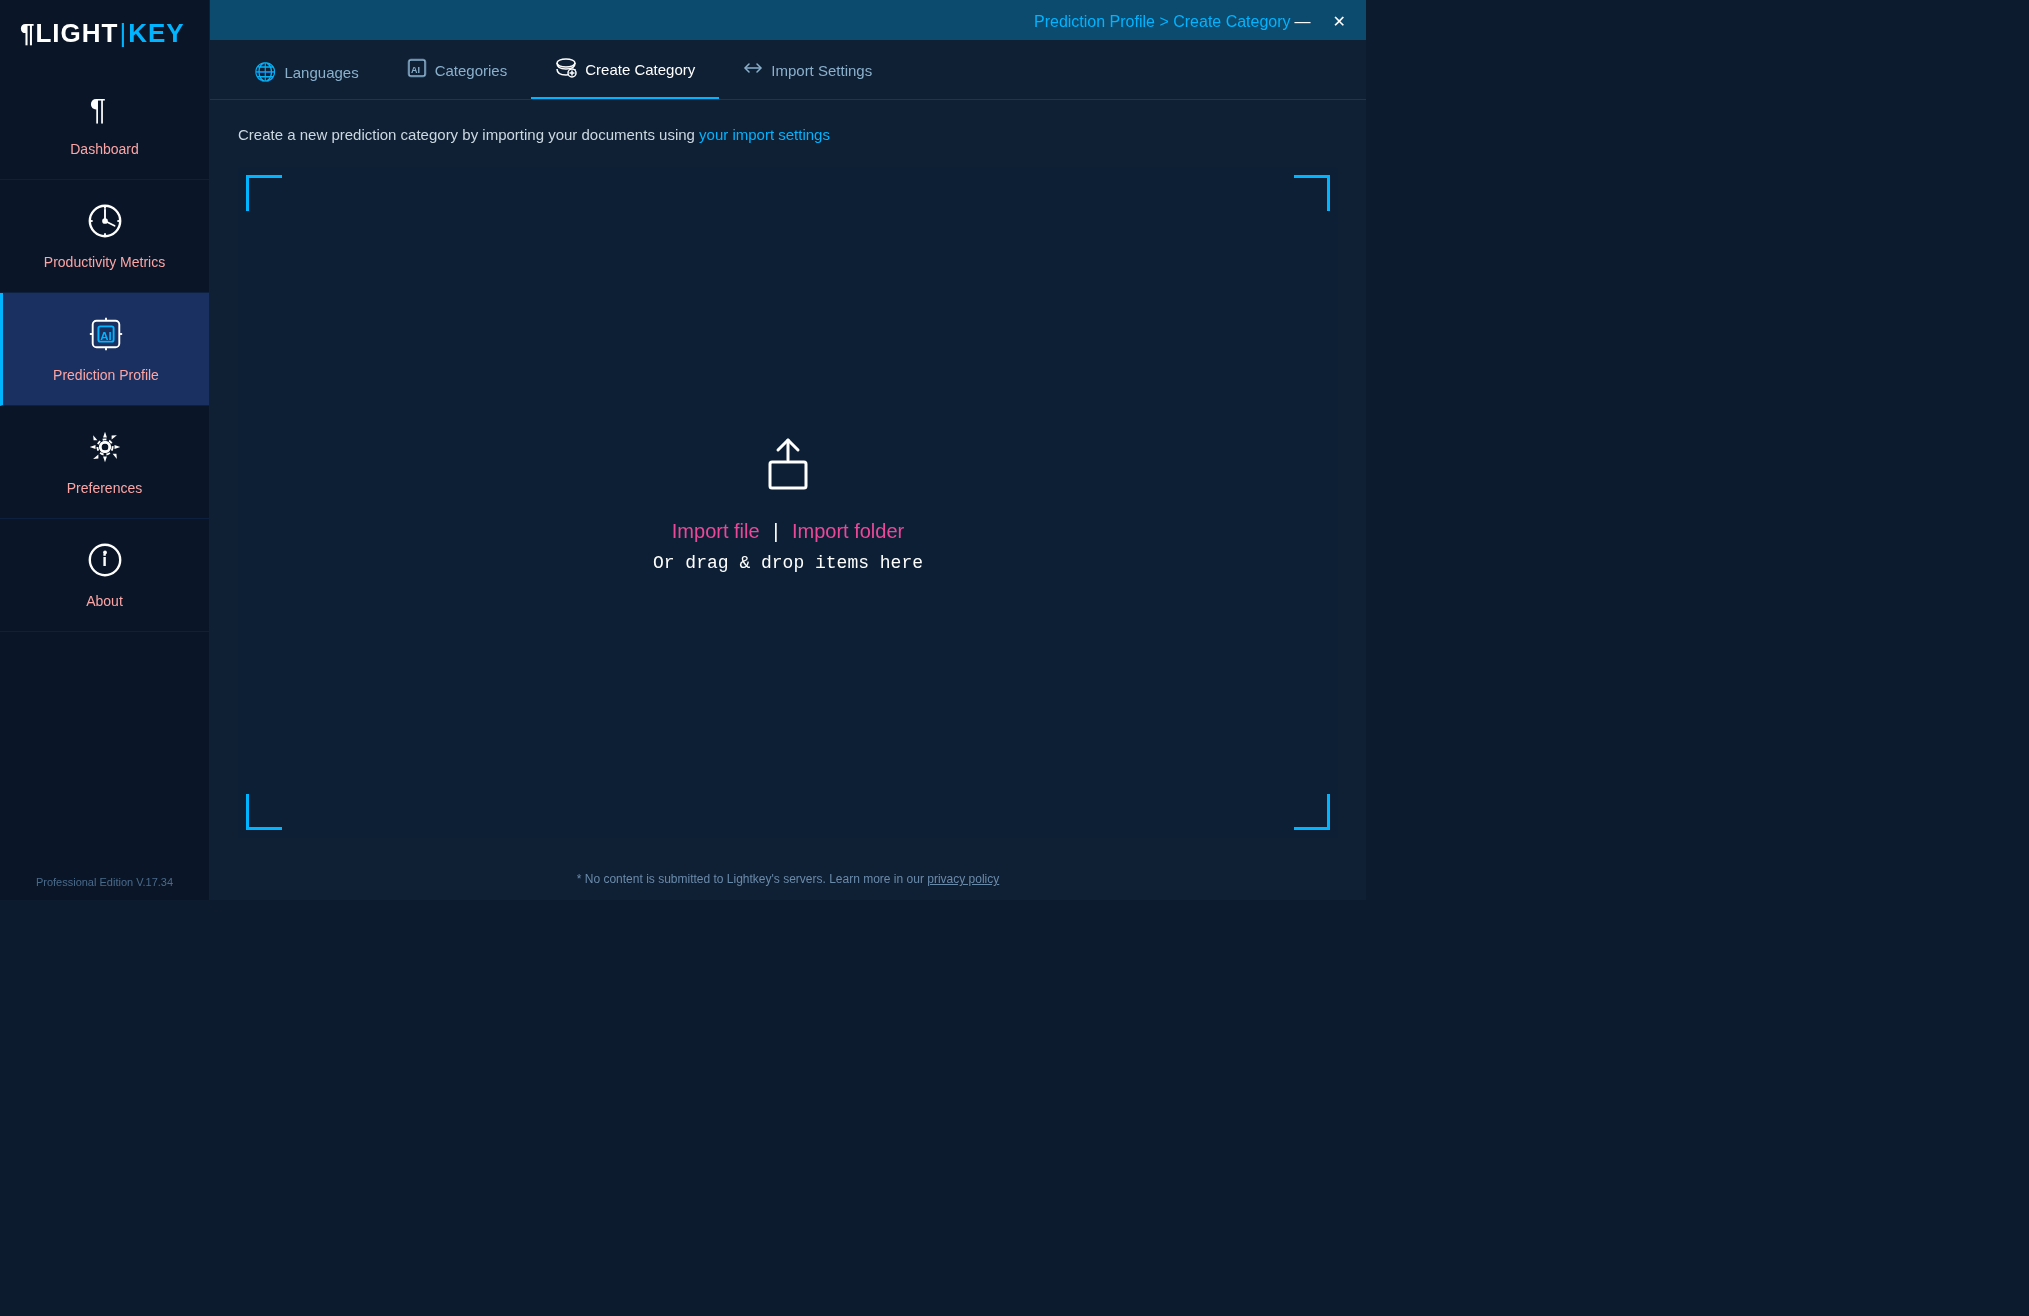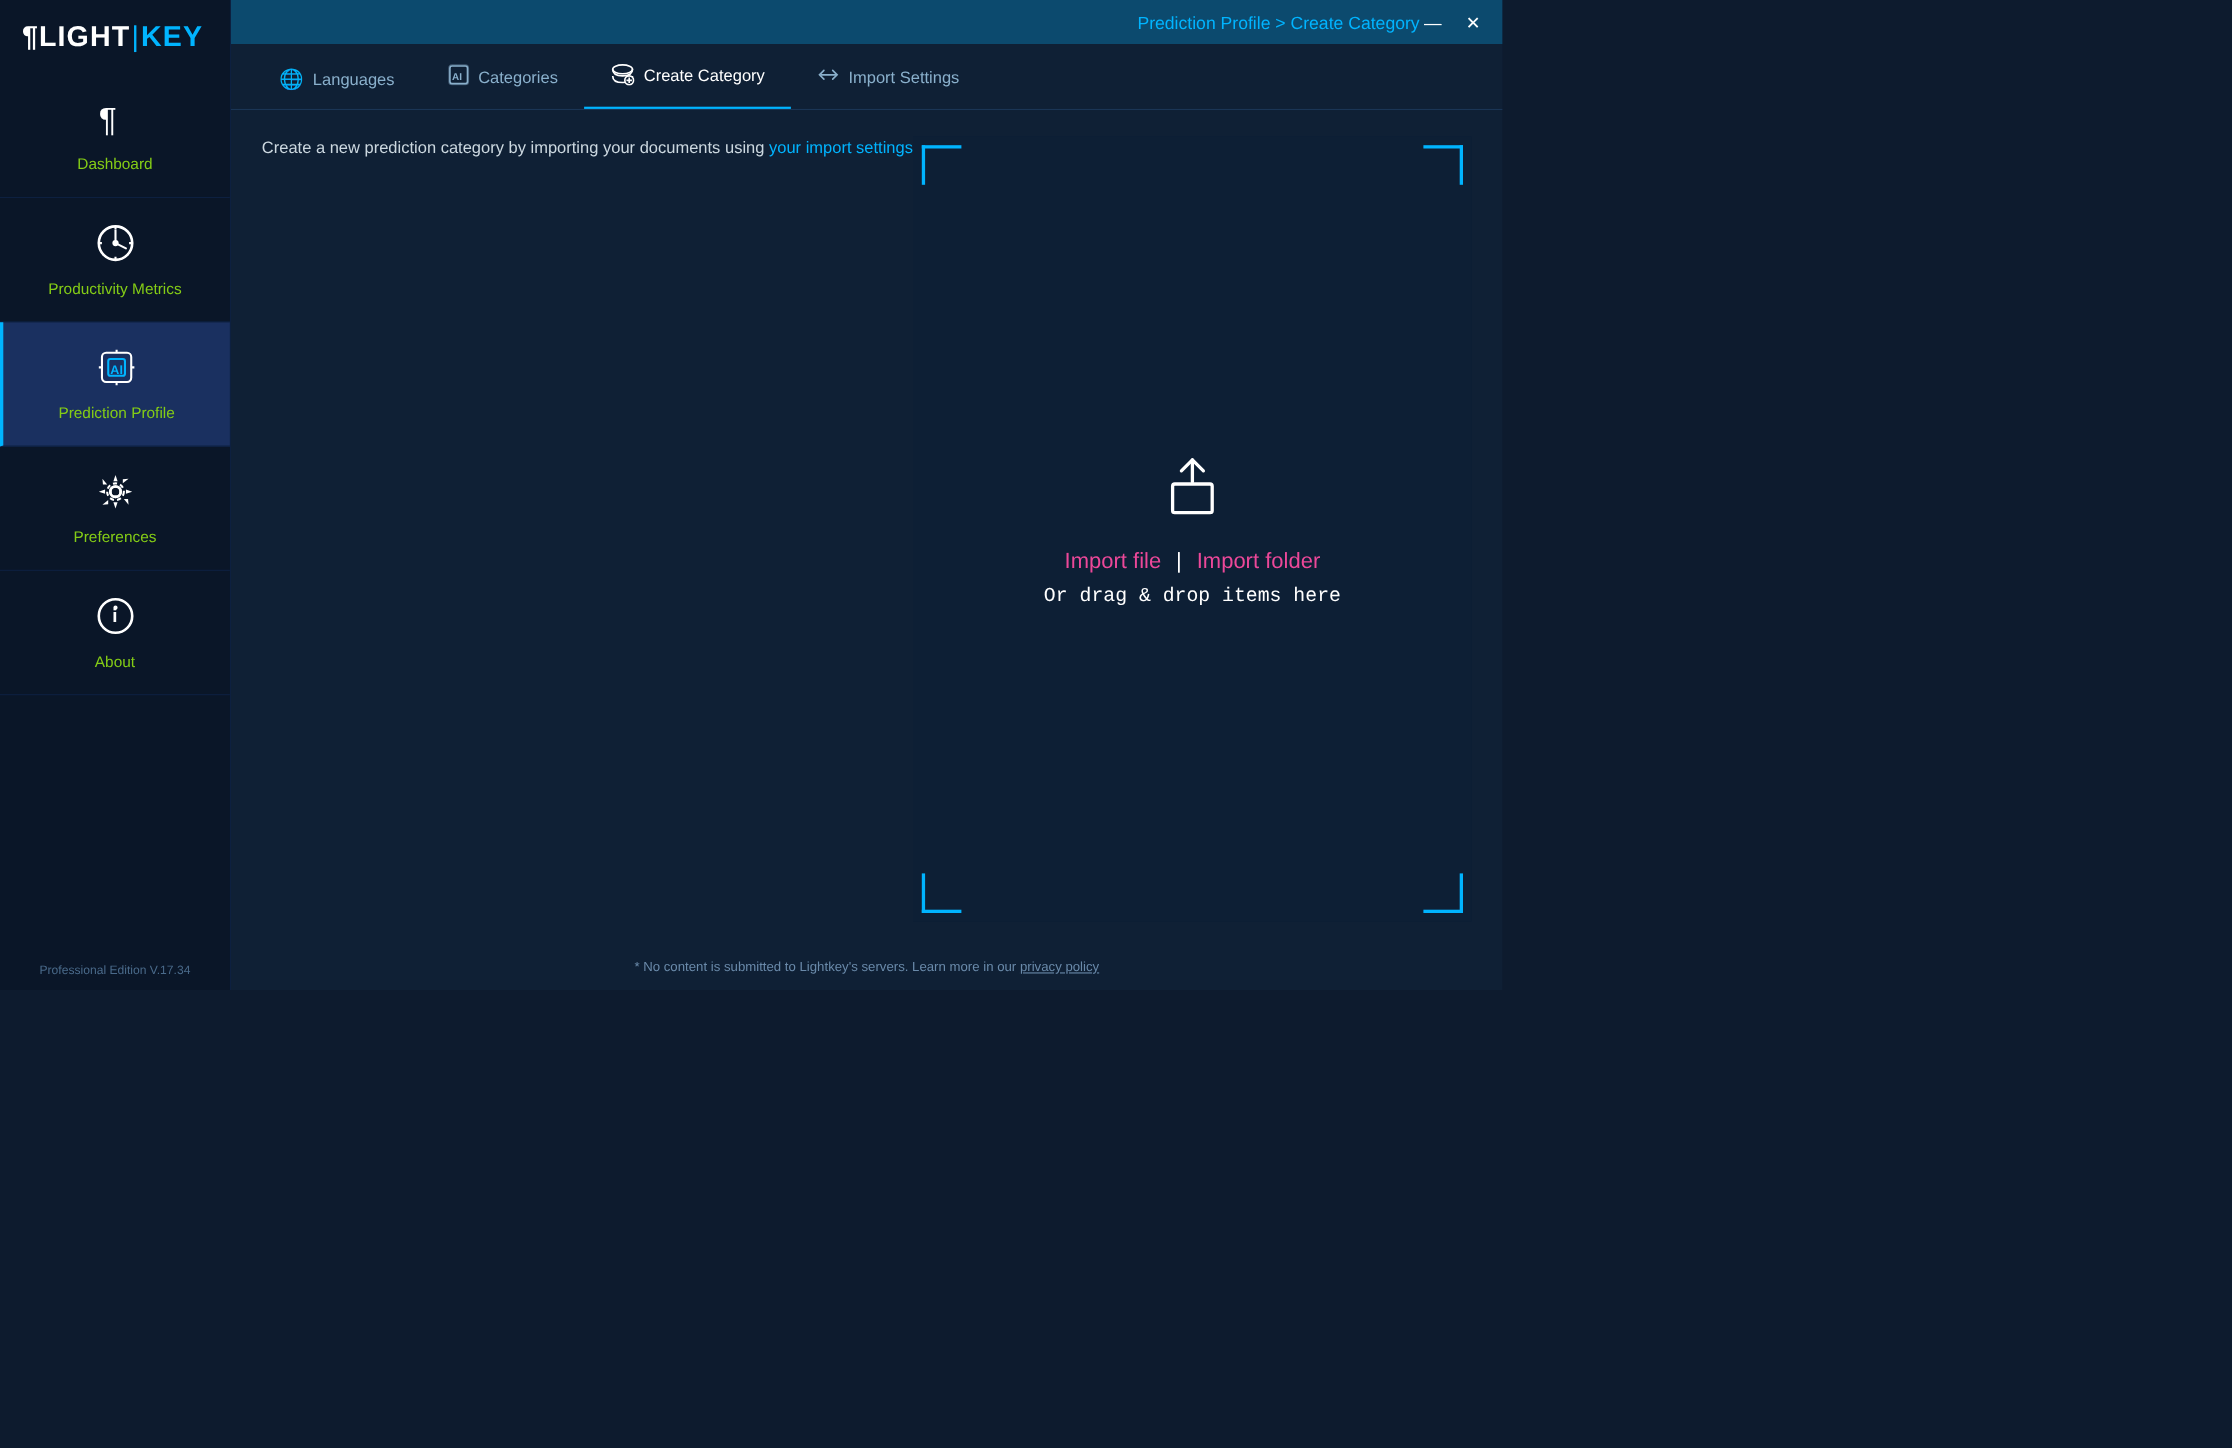--- a/index.html
+++ b/index.html
@@ -59,21 +59,21 @@
       border-left: 3px solid #00b4ff;
     }
     .nav-icon {
       font-size: 36px;
       color: #ffffff;
       margin-bottom: 8px;
       line-height: 1;
     }
     .nav-label {
       font-size: 14px;
-      color: #84cc16;
+      color: #fca5a5;
       text-align: center;
       font-weight: 400;
     }
 
     .sidebar-footer {
       padding: 12px 10px;
       color: #4a6a8a;
       font-size: 11px;
       text-align: center;
       width: 100%;
@@ -144,21 +144,21 @@
     }
     .tab-icon {
       font-size: 18px;
     }
 
     
     .content {
       flex: 1;
       padding: 24px 28px;
       display: flex;
-      flex-direction: row;
+      flex-direction: column;
       overflow: hidden;
     }
 
     .intro-text {
       font-size: 15px;
       color: #ccd8e0;
       margin-bottom: 20px;
       line-height: 1.5;
     }
     .intro-link {

